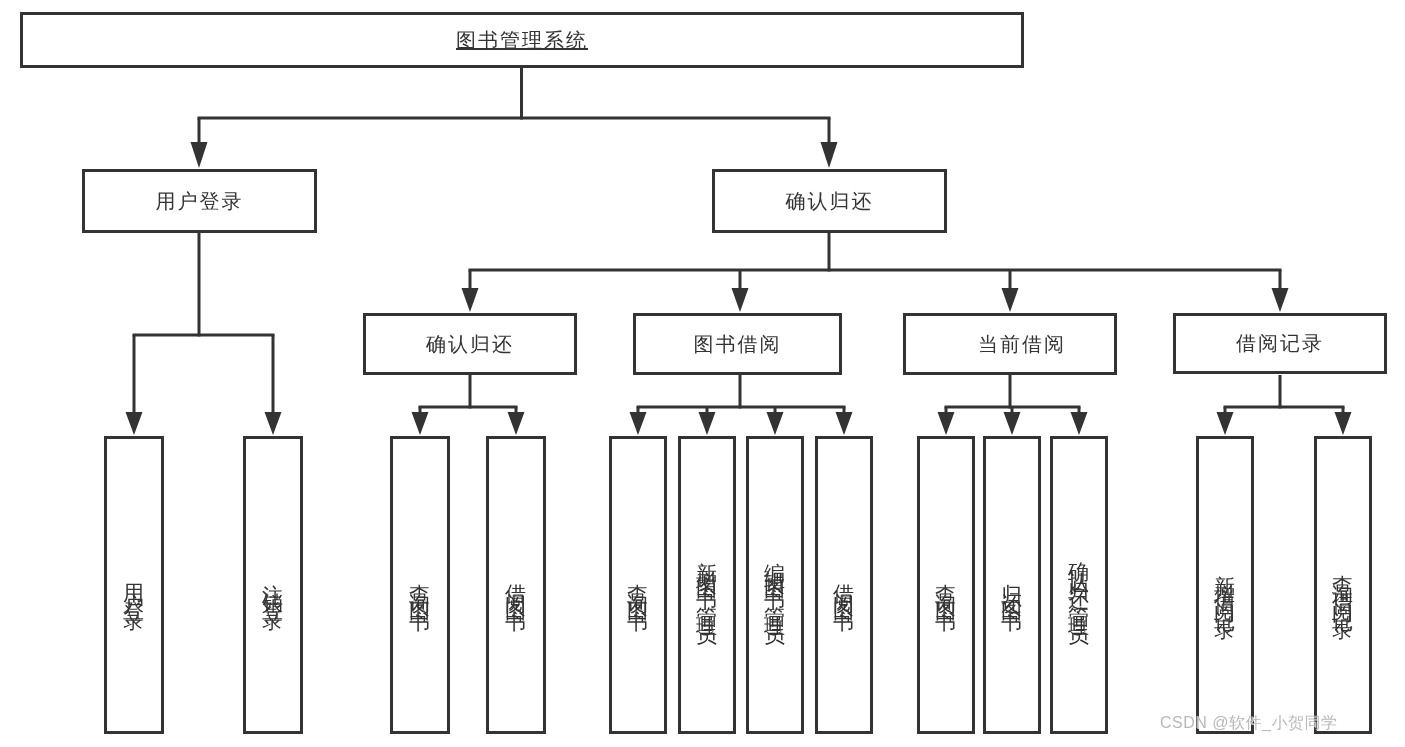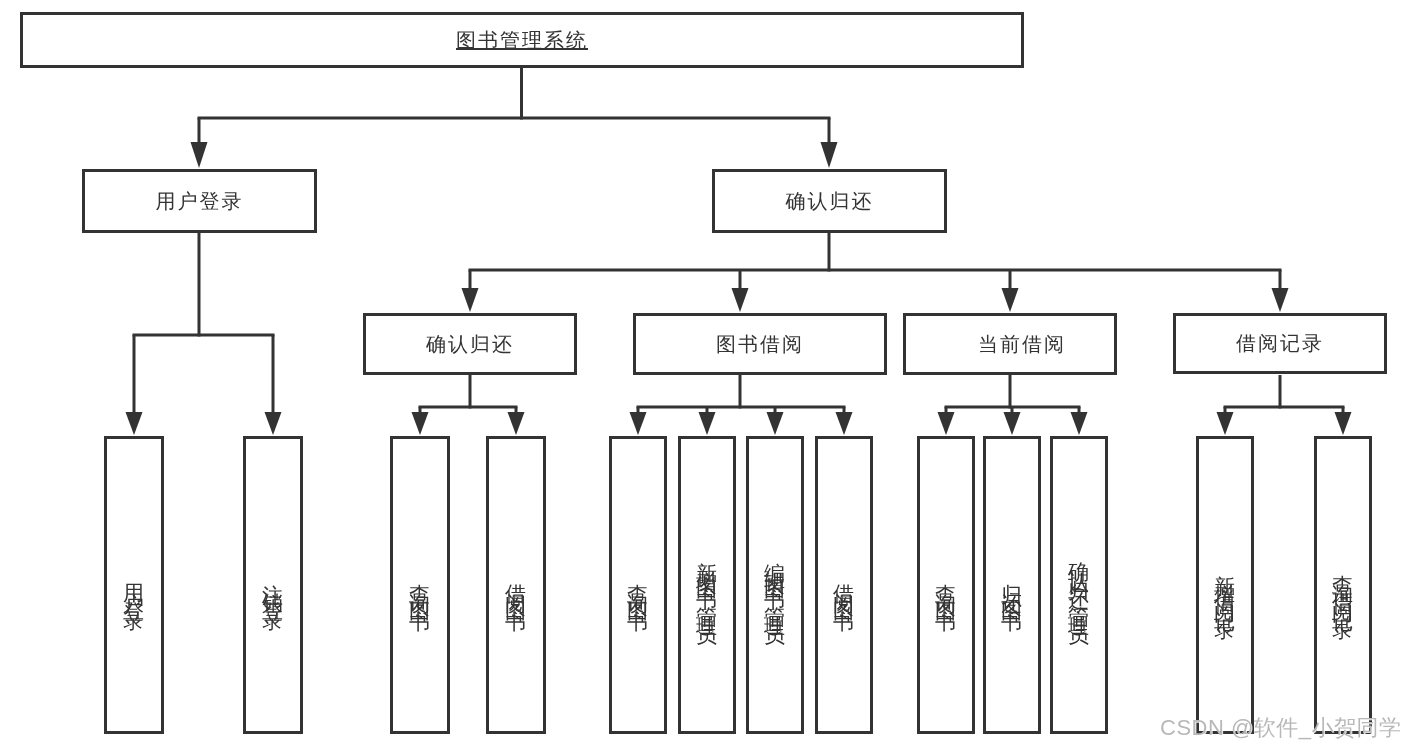--- a/index.html
+++ b/index.html
@@ -42,21 +42,21 @@
     text-orientation: mixed;
     font-size: 21px;
     letter-spacing: 9px;
     line-height: 1;
   }
   #watermark {
     position: absolute;
     left: 1160px;
     top: 713px;
     z-index: 5;
-    font-size: 22px;
+    font-size: 16px;
     color: #b8b8b8;
     letter-spacing: 0.5px;
     white-space: nowrap;
     text-shadow: 1px 1px 0 rgba(255,255,255,0.85);
   }
 </style>
 </head>
 <body>
 
 <div id="canvas">
@@ -126,21 +126,21 @@
       <polygon points="1334.5,412 1351.5,412 1343,435"></polygon>
     </g>
   </svg>
 
   <div class="node h-node" style="left:20px; top:12px; width:1004px; height:56px;text-decoration:underline;">图书管理系统</div>
 
   <div class="node h-node" style="left:82px; top:169px; width:235px; height:64px;">用户登录</div>
   <div class="node h-node" style="left:712px; top:169px; width:235px; height:64px;">确认归还</div>
 
   <div class="node h-node" style="left:363px; top:313px; width:214px; height:62px;">确认归还</div>
-  <div class="node h-node" style="left:633px; top:313px; width:254px; height:62px;">图书借阅</div>
+  <div class="node h-node" style="left:633px; top:313px; width:209px; height:62px;">图书借阅</div>
   <div class="node h-node" style="left:903px; top:313px; width:214px; height:62px;padding-left:24px;">当前借阅</div>
   <div class="node h-node" style="left:1173px; top:313px; width:214px; height:61px;">借阅记录</div>
 
   <div class="node v-node" style="left:104px; top:436px; width:60px; height:298px;">用户登录</div>
   <div class="node v-node" style="left:243px; top:436px; width:60px; height:298px;">注销登录</div>
 
   <div class="node v-node" style="left:390px; top:436px; width:60px; height:298px;">查询图书</div>
   <div class="node v-node" style="left:486px; top:436px; width:60px; height:298px;">借阅图书</div>
 
   <div class="node v-node" style="left:609px; top:436px; width:58px; height:298px;">查询图书</div>

